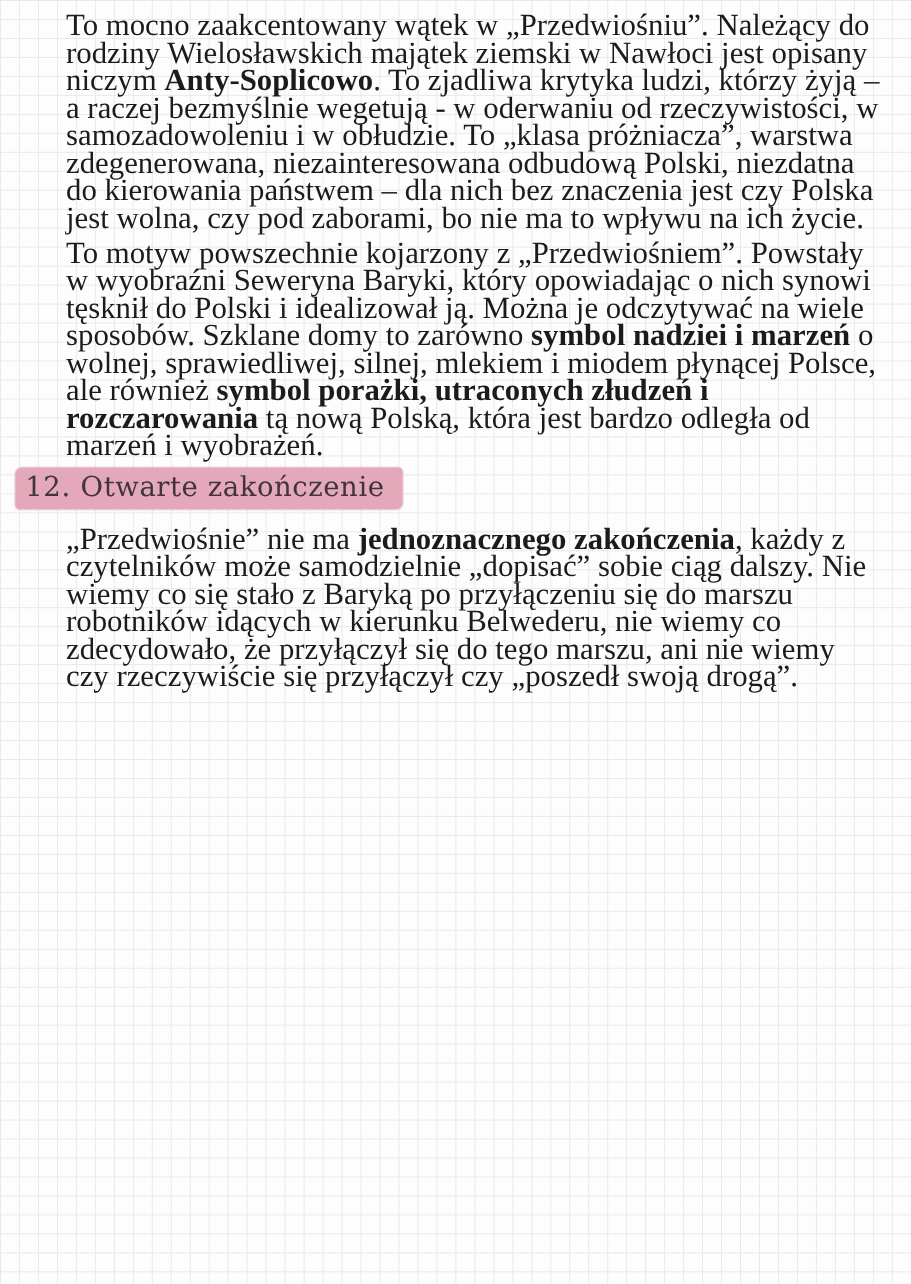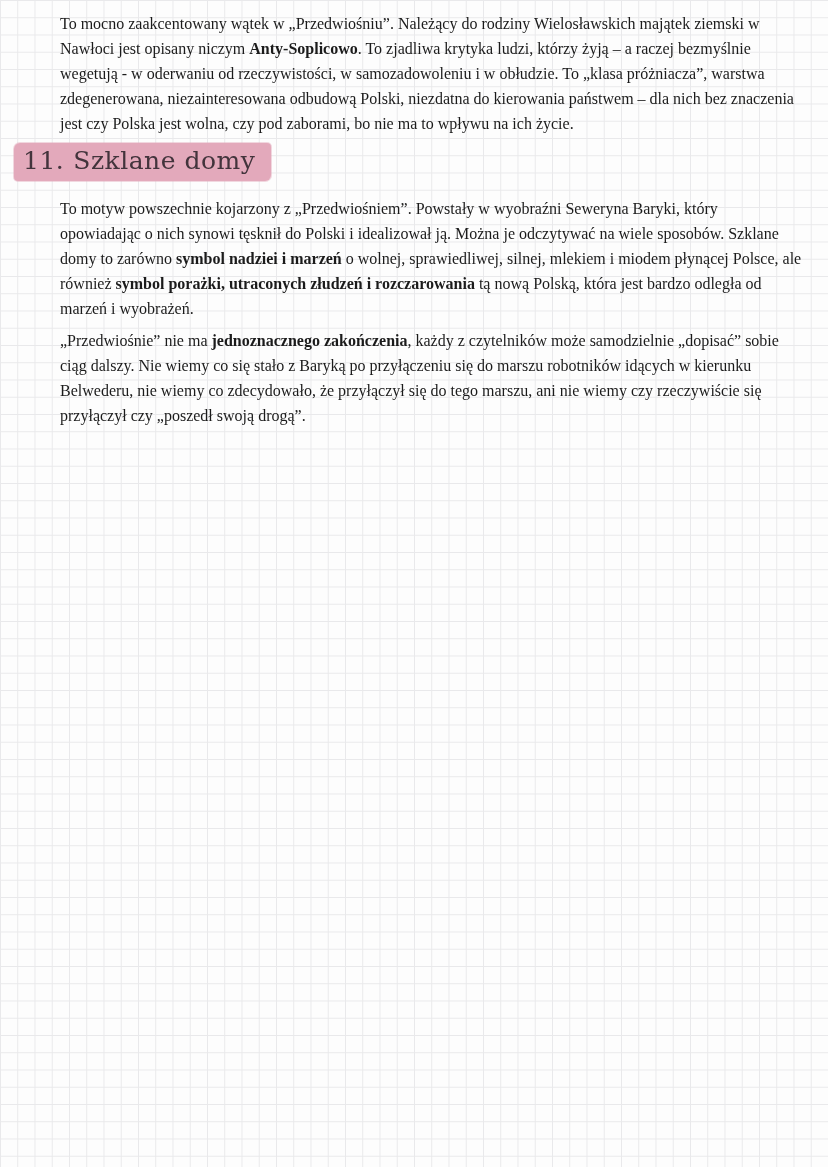--- a/index.html
+++ b/index.html
@@ -35,42 +35,42 @@
   }
   .hl{
     display:inline-block;
     background:var(--hl);
     padding:3px 16px 5px 9px;
     border-radius:6px 4px 6px 4px;
     box-shadow:0 0 0 1px rgba(227,169,187,0.45);
   }
   .num{margin-right:9px;}
   p.body-text{
-    font-size:16px;
+    font-size:28px;
     line-height:25px;
     margin:0 26px 7px 60px;
     text-align:left;
   }
   p.body-text .b{font-weight:700;}
   
   .note-section + .note-section h2.heading{margin-top:0;}
 </style>
 </head>
 <body>
 
 <div class="page">
 
   <section class="note-section">
     <p class="body-text"><span>To mocno zaakcentowany wątek w „Przedwiośniu”. Należący do rodziny Wielosławskich majątek ziemski w Nawłoci jest opisany niczym </span><span class="b">Anty-Soplicowo</span><span>. To zjadliwa krytyka ludzi, którzy żyją – a raczej bezmyślnie wegetują - w oderwaniu od rzeczywistości, w samozadowoleniu i w obłudzie. To „klasa próżniacza”, warstwa zdegenerowana, niezainteresowana odbudową Polski, niezdatna do kierowania państwem – dla nich bez znaczenia jest czy Polska jest wolna, czy pod zaborami, bo nie ma to wpływu na ich życie.</span></p>
   </section>
 
   <section class="note-section">
-    <h2 class="heading">
-      <span class="hl"><span class="num">11.</span><span class="title">Szklane domy</span></span>
-    </h2>
     <p class="body-text"><span>To motyw powszechnie kojarzony z „Przedwiośniem”. Powstały w wyobraźni Seweryna Baryki, który opowiadając o nich synowi tęsknił do Polski i idealizował ją. Można je odczytywać na wiele sposobów. Szklane domy to zarówno </span><span class="b">symbol nadziei i marzeń</span><span> o wolnej, sprawiedliwej, silnej, mlekiem i miodem płynącej Polsce, ale również </span><span class="b">symbol porażki, utraconych złudzeń i rozczarowania</span><span> tą nową Polską, która jest bardzo odległa od marzeń i wyobrażeń.</span></p>
   </section>
 
   <section class="note-section">
+    <h2 class="heading">
+      <span class="hl"><span class="num">12.</span><span class="title">Otwarte zakończenie</span></span>
+    </h2>
     <p class="body-text"><span>„Przedwiośnie” nie ma </span><span class="b">jednoznacznego zakończenia</span><span>, każdy z czytelników może samodzielnie „dopisać” sobie ciąg dalszy. Nie wiemy co się stało z Baryką po przyłączeniu się do marszu robotników idących w kierunku Belwederu, nie wiemy co zdecydowało, że przyłączył się do tego marszu, ani nie wiemy czy rzeczywiście się przyłączył czy „poszedł swoją drogą”.</span></p>
   </section>
 
 </div>
 
 </body></html>

